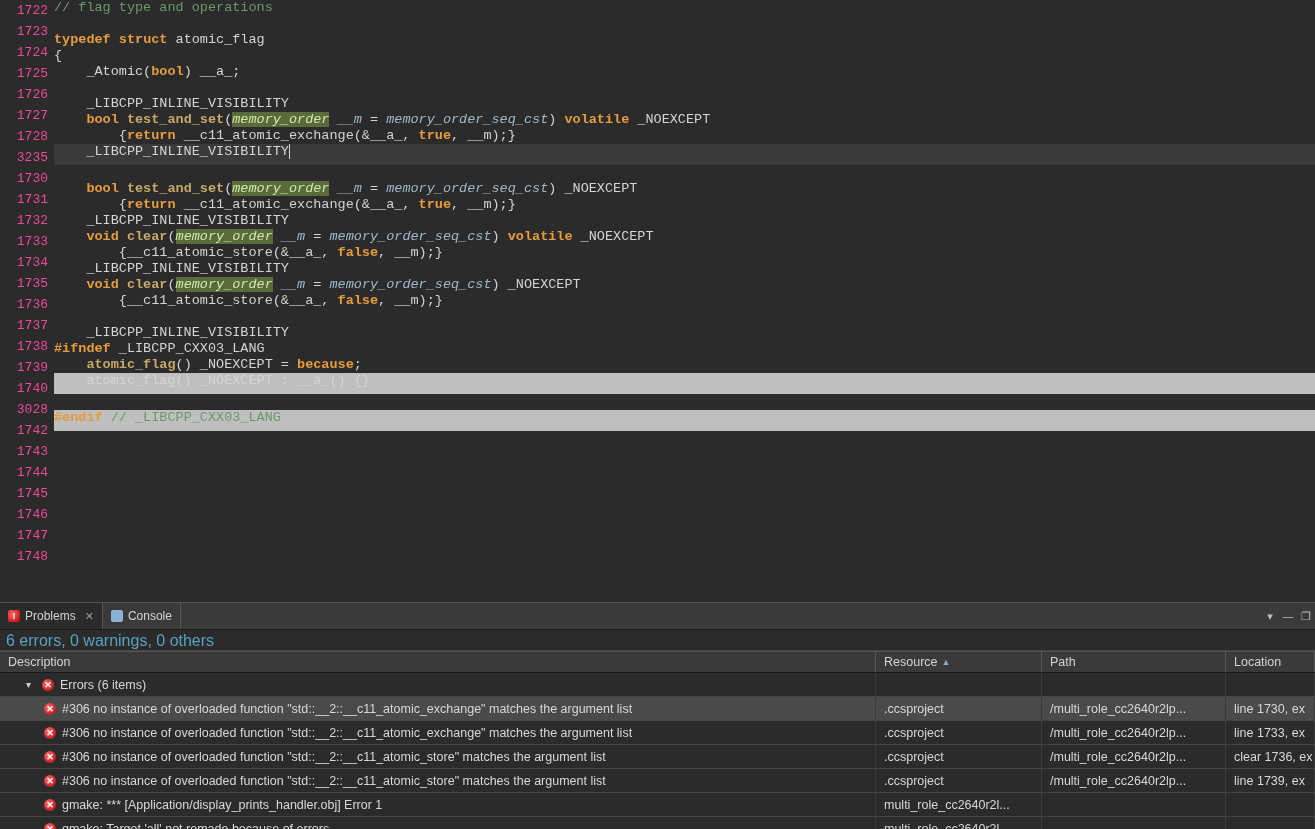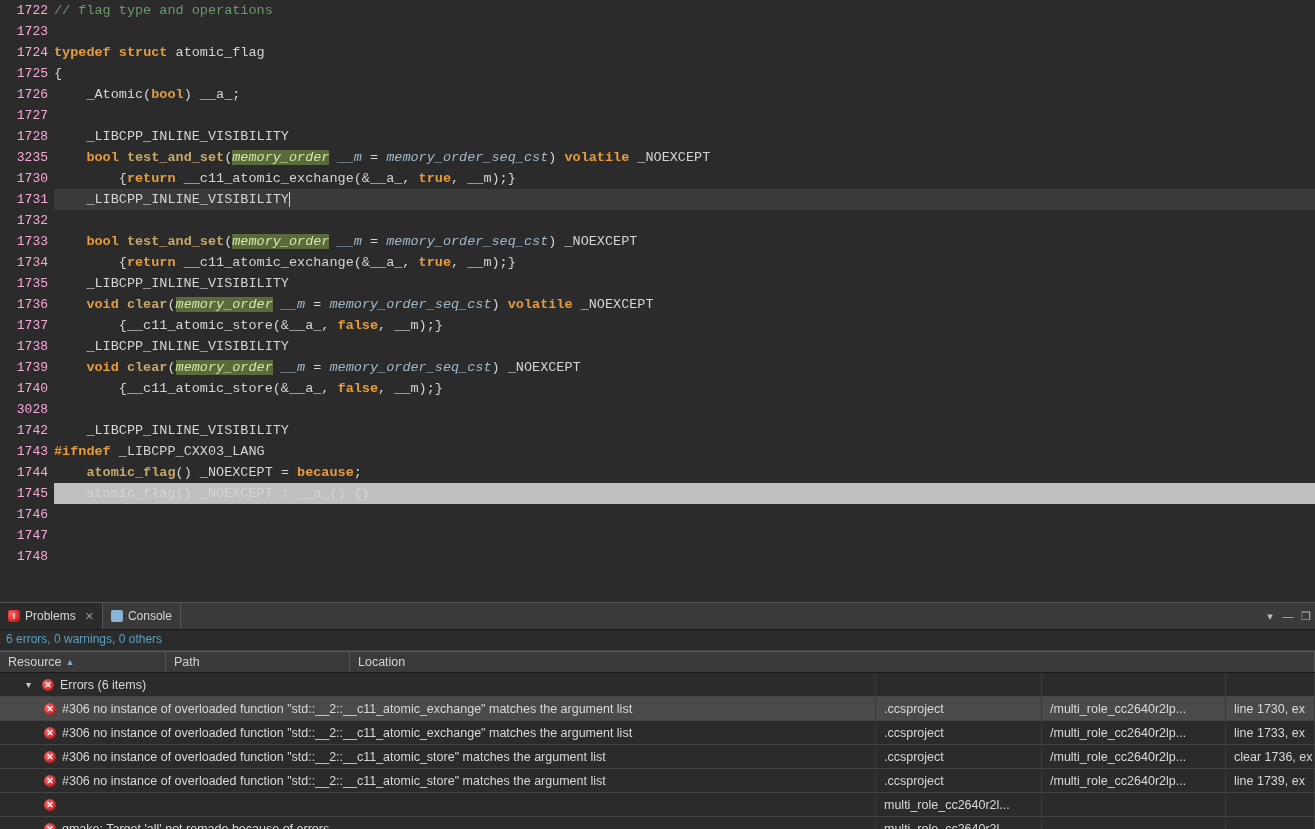--- a/index.html
+++ b/index.html
@@ -14,32 +14,32 @@
 }
 .editor-area {
   height: 602px;
   background: #2b2b2b;
   display: flex;
   overflow: hidden;
 }
 .gutter {
   width: 54px;
   background: #2b2b2b;
-  color: #f9a8d4;
+  color: #ec4899;
   text-align: right;
   padding-right: 6px;
   font-size: 13px;
   line-height: 21px;
   user-select: none;
 }
 .gutter .ln { height: 21px; }
 .code {
   flex: 1;
   font-size: 13.5px;
-  line-height: 21px;
+  line-height: 16px;
   white-space: pre;
   position: relative;
 }
 .code .line { height: 21px; }
 .code .currentline {
   background: #3a3a3a;
   display: block;
   width: 100%;
 }
 .code .inactive {
@@ -102,21 +102,21 @@
   background: #8ab3d6;
   border-radius: 2px;
 }
 .tab .close { color:#999; font-size:11px; margin-left:4px; }
 
 .status-line {
   height: 21px;
   background: #2b2b2b;
   color: #5aa0c0;
   font-family: "Segoe UI", Arial, sans-serif;
-  font-size: 12px;
+  font-size: 16px;
   padding: 2px 6px;
   border-bottom: 1px solid #444;
 }
 .problems-table {
   font-family: "Segoe UI", Arial, sans-serif;
   font-size: 12.5px;
   background: #2b2b2b;
 }
 .problems-table .header {
   display: flex;
@@ -217,20 +217,21 @@
 <span class="line"><span class="id">    </span><span class="typ">void</span><span class="id"> </span><span class="fn">clear</span><span class="id">(</span><span class="hlparam">memory_order</span><span class="id"> </span><span class="param-it">__m</span><span class="id"> = </span><span class="param-it">memory_order_seq_cst</span><span class="id">) </span><span class="kw">volatile</span><span class="id"> _NOEXCEPT</span></span>
 <span class="line"><span class="id">        {__c11_atomic_store(&amp;__a_, </span><span class="lit">false</span><span class="id">, __m);}</span></span>
 <span class="line"><span class="id">    _LIBCPP_INLINE_VISIBILITY</span></span>
 <span class="line"><span class="id">    </span><span class="typ">void</span><span class="id"> </span><span class="fn">clear</span><span class="id">(</span><span class="hlparam">memory_order</span><span class="id"> </span><span class="param-it">__m</span><span class="id"> = </span><span class="param-it">memory_order_seq_cst</span><span class="id">) _NOEXCEPT</span></span>
 <span class="line"><span class="id">        {__c11_atomic_store(&amp;__a_, </span><span class="lit">false</span><span class="id">, __m);}</span></span>
 <span class="line"></span>
 <span class="line"><span class="id">    _LIBCPP_INLINE_VISIBILITY</span></span>
 <span class="line"><span class="pre">#ifndef</span><span class="id"> _LIBCPP_CXX03_LANG</span></span>
 <span class="line"><span class="id">    </span><span class="fn">atomic_flag</span><span class="id">() _NOEXCEPT = </span><span class="kw">because</span><span class="id">;</span></span>
 <span class="line inactive"><span class="id">    atomic_flag() _NOEXCEPT : __a_() {}</span></span>
+<span class="line inactive"><span class="pre">#endif</span><span class="id"> </span><span class="cmt">// _LIBCPP_CXX03_LANG</span></span>
 <span class="line"></span>
 
 </div>
 </div>
 
 <div class="panel-tabs">
   <div class="tab active">
     <span class="icon-err">!</span>
     <span>Problems</span>
     <span class="close">✕</span>
@@ -250,20 +251,23 @@
       <span>❐</span>
     </div>
 </div>
 
 <div class="status-line">
   <span>6 errors, 0 warnings, 0 others</span>
 </div>
 
 <div class="problems-table">
   <div class="header">
+    <div class="col col-desc">
+        <span>Description</span>
+      </div>
     <div class="col col-res">
         <span>Resource</span>
         <span class="sort-arrow">▲</span>
       </div>
     <div class="col col-path">
         <span>Path</span>
       </div>
     <div class="col col-loc">
         <span>Location</span>
       </div>
@@ -313,20 +317,21 @@
           <span class="err-circle">✕</span>
           <span>#306 no instance of overloaded function "std::__2::__c11_atomic_store" matches the argument list</span>
         </div>
         <div class="cell col-res">.ccsproject</div>
         <div class="cell col-path">/multi_role_cc2640r2lp...</div>
         <div class="cell col-loc">line 1739, ex</div>
       </div>
       <div class="row">
         <div class="cell col-desc indent2">
           <span class="err-circle">✕</span>
+          <span>gmake: *** [Application/display_prints_handler.obj] Error 1</span>
         </div>
         <div class="cell col-res">multi_role_cc2640r2l...</div>
         <div class="cell col-path"></div>
         <div class="cell col-loc"></div>
       </div>
       <div class="row">
         <div class="cell col-desc indent2">
           <span class="err-circle">✕</span>
           <span>gmake: Target 'all' not remade because of errors.</span>
         </div>

